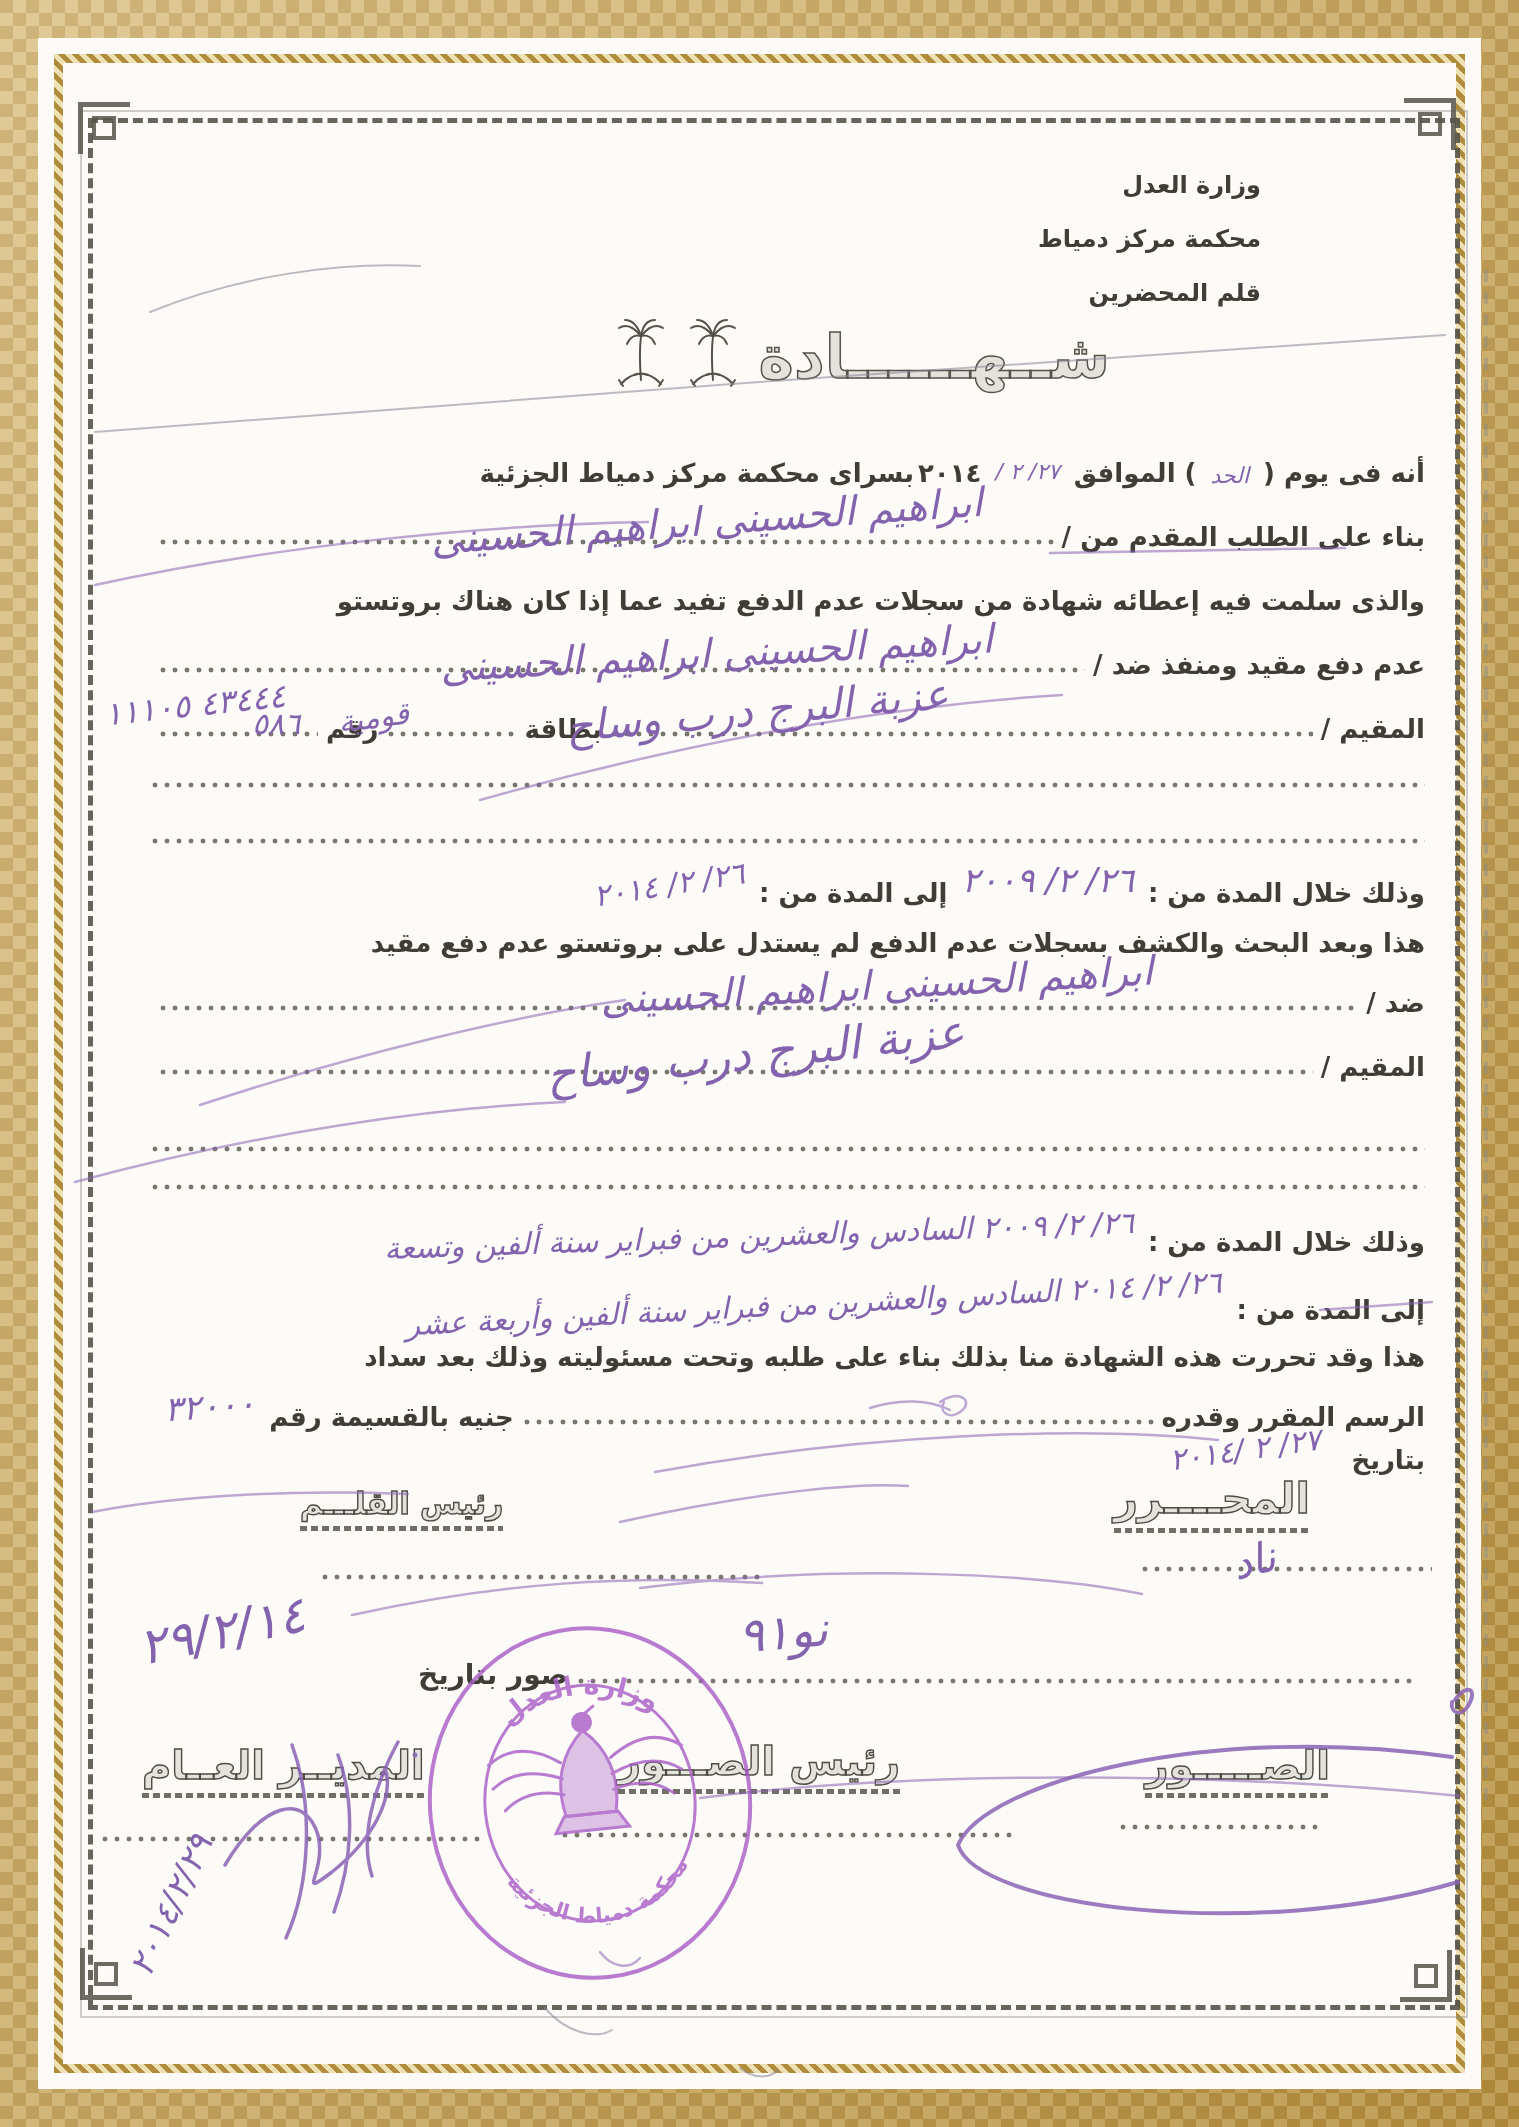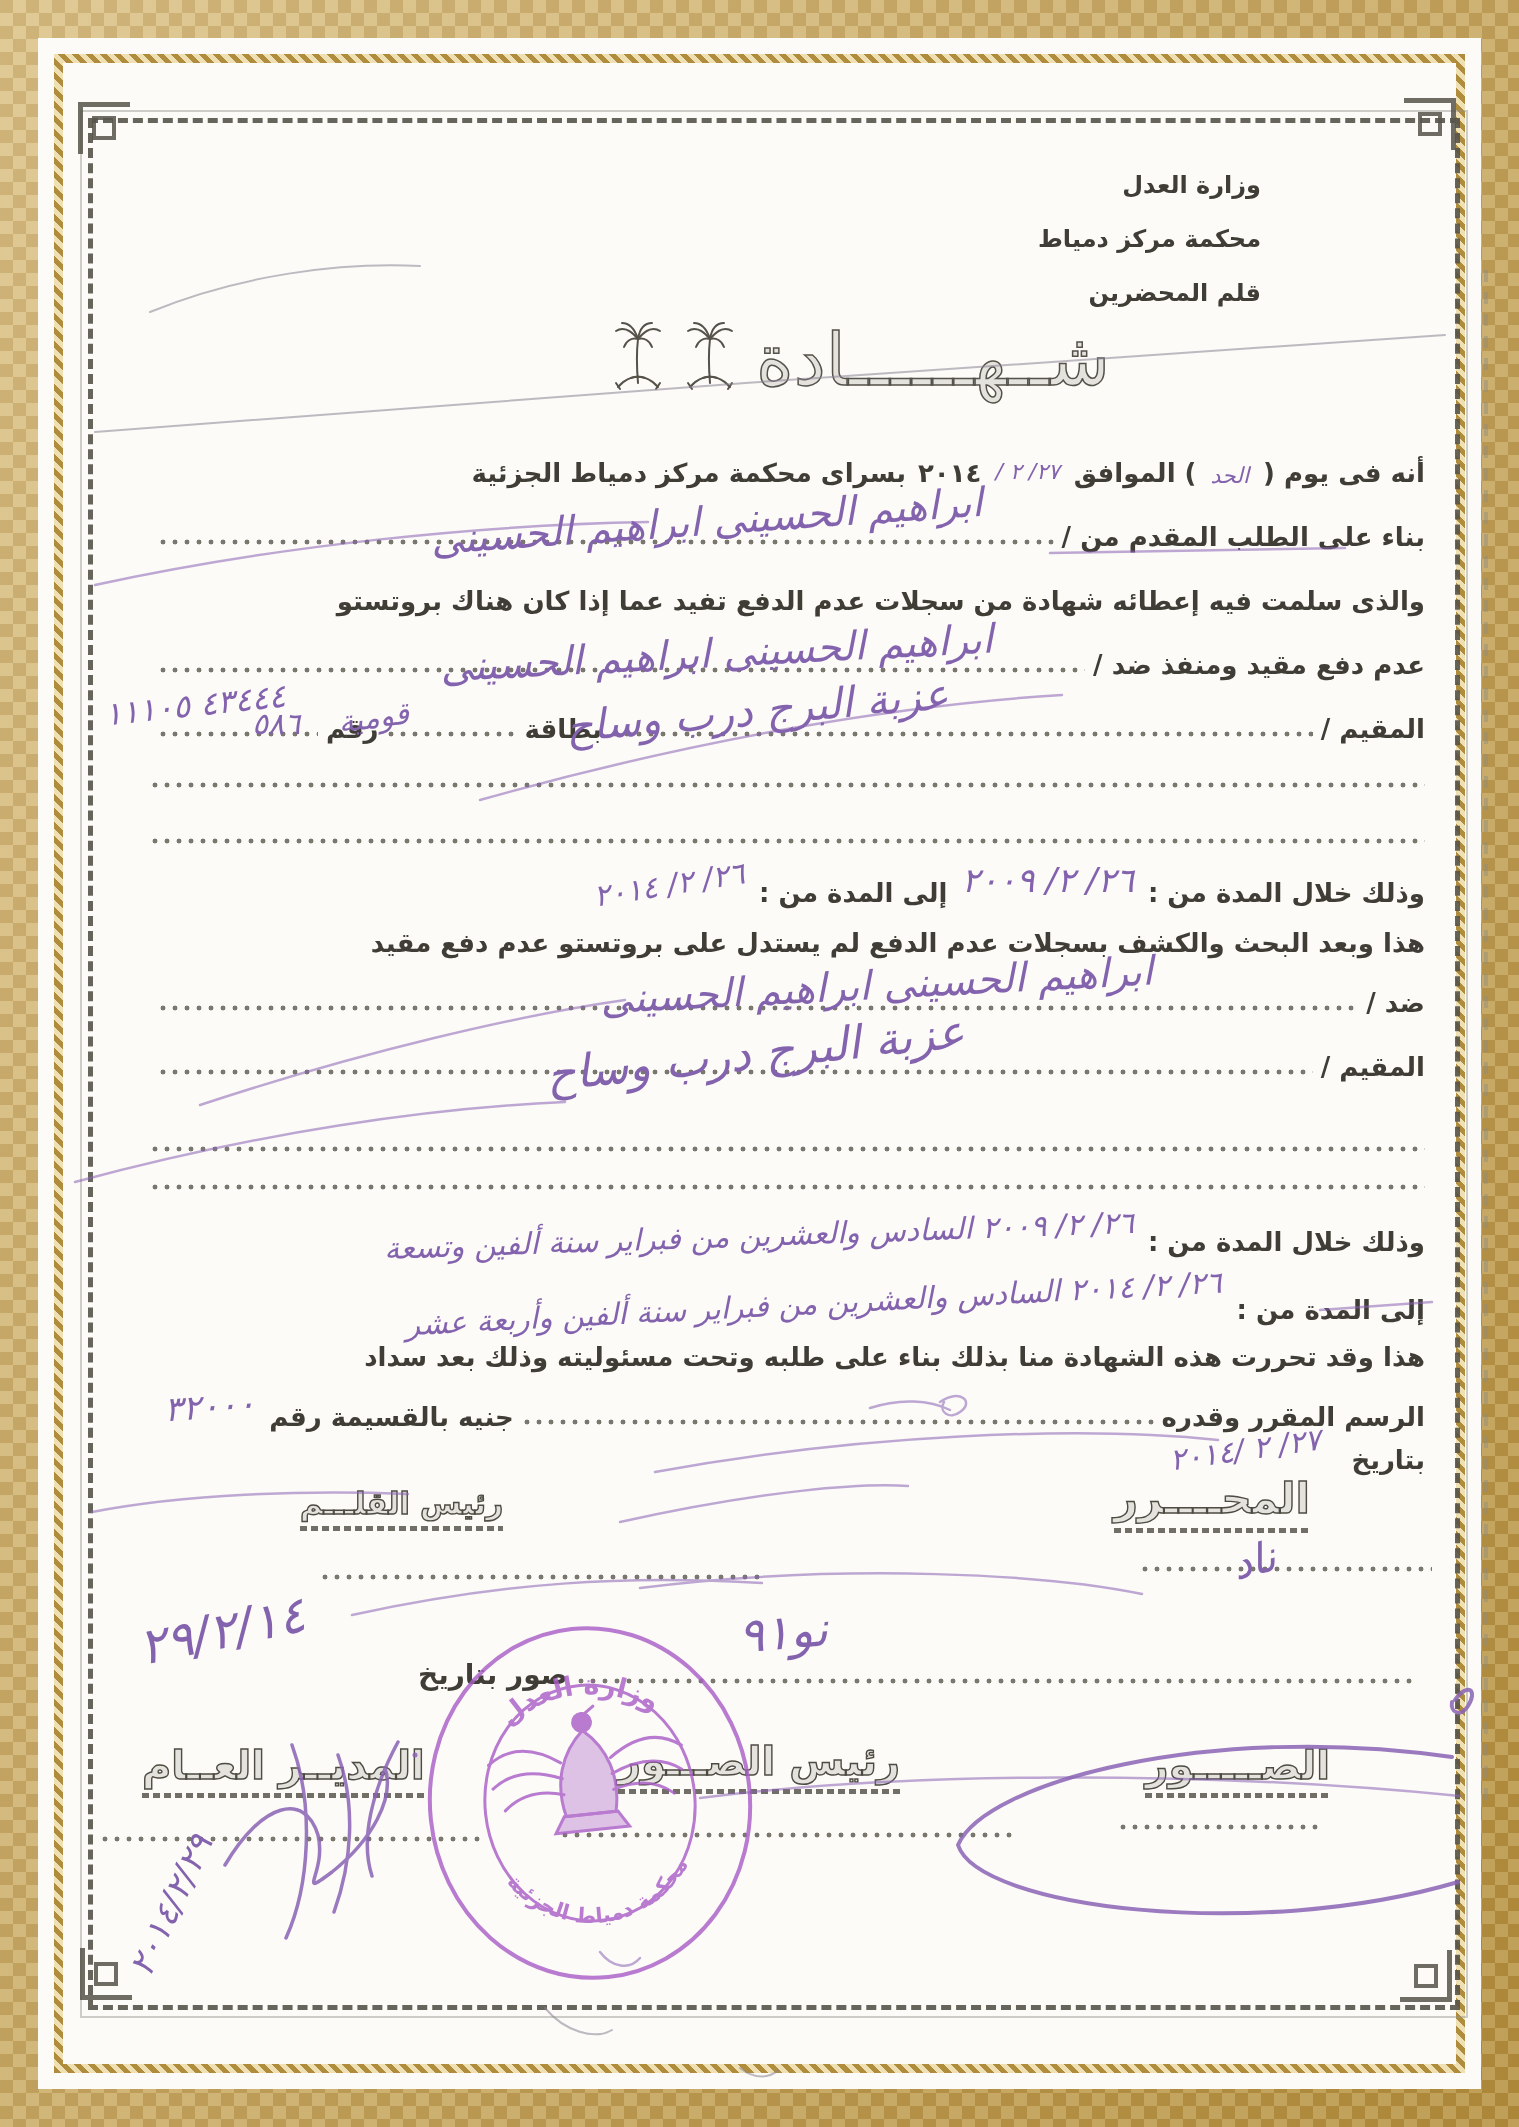--- a/index.html
+++ b/index.html
@@ -25,21 +25,21 @@
   .key-br{left:1400px;top:1950px;transform:rotate(180deg)}
   .key-bl{left:80px;top:1948px;transform:rotate(270deg)}
   .edge-art{position:absolute;left:1484px;top:270px;width:4px;height:1540px;z-index:3;
     background:repeating-linear-gradient(180deg,#8f8b80 0 12px,transparent 12px 22px);opacity:.45}
 
   .hdr{position:absolute;top:158px;right:258px;z-index:10;direction:rtl;text-align:right;
     color:#3f3d35;font-weight:bold;font-size:24px;line-height:54px}
 
   .ttl{position:absolute;left:430px;top:318px;width:680px;z-index:10;display:flex;direction:rtl;
     align-items:center;gap:20px}
-  .ttl-word{font-size:72px;font-weight:normal;color:rgba(90,86,74,.15);-webkit-text-stroke:1.5px #55524a;white-space:nowrap}
+  .ttl-word{font-size:60px;font-weight:bold;color:rgba(90,86,74,.15);-webkit-text-stroke:1.5px #55524a;white-space:nowrap}
 
   .row{position:absolute;left:150px;right:94px;z-index:10;display:flex;direction:rtl;
     align-items:flex-end;font-size:26px;font-weight:bold;color:#3f3d35;white-space:nowrap}
   .dotl{align-self:flex-end;height:13px;margin:0 8px 4px;opacity:.75;flex:1 1 auto;
     background:radial-gradient(circle at 5px 7px,#4e4b42 2.2px,transparent 2.7px) repeat-x;
     background-size:12px 13px}
   .dotl.w130{flex:0 0 130px}.dotl.w160{flex:0 0 160px}
   .dotrow{position:absolute;height:13px;z-index:10;opacity:.75;
     background:radial-gradient(circle at 5px 7px,#4e4b42 2.2px,transparent 2.7px) repeat-x;
     background-size:12px 13px}
@@ -106,21 +106,21 @@
     </g>
   </svg>
 </div>
 
 <div class="row" style="top:458px">
   <span>أنه فى يوم (</span>
   <span class="hw hwi" style="font-size:22px">الحد</span>
   <span>) الموافق</span>
   <span class="hw hwi" style="font-size:22px;top:-4px">٢٧/ ٢ /</span>
   <span>٢٠١٤</span>
-  <span style="margin-right:12px">بسراى محكمة مركز دمياط الجزئية</span>
+  <span style="margin-right:4px">بسراى محكمة مركز دمياط الجزئية</span>
 </div>
 
 <div class="row" style="top:522px">
   <span>بناء على الطلب المقدم من /</span>
   <i class="dotl"></i>
 </div>
 <span class="hw-abs" style="left:430px;top:498px;font-size:40px;transform:rotate(-4deg)">ابراهيم الحسينى ابراهيم الحسينى</span>
 
 <div class="row" style="top:586px">
   <span>والذى سلمت فيه إعطائه شهادة من سجلات عدم الدفع تفيد عما إذا كان هناك بروتستو</span>

